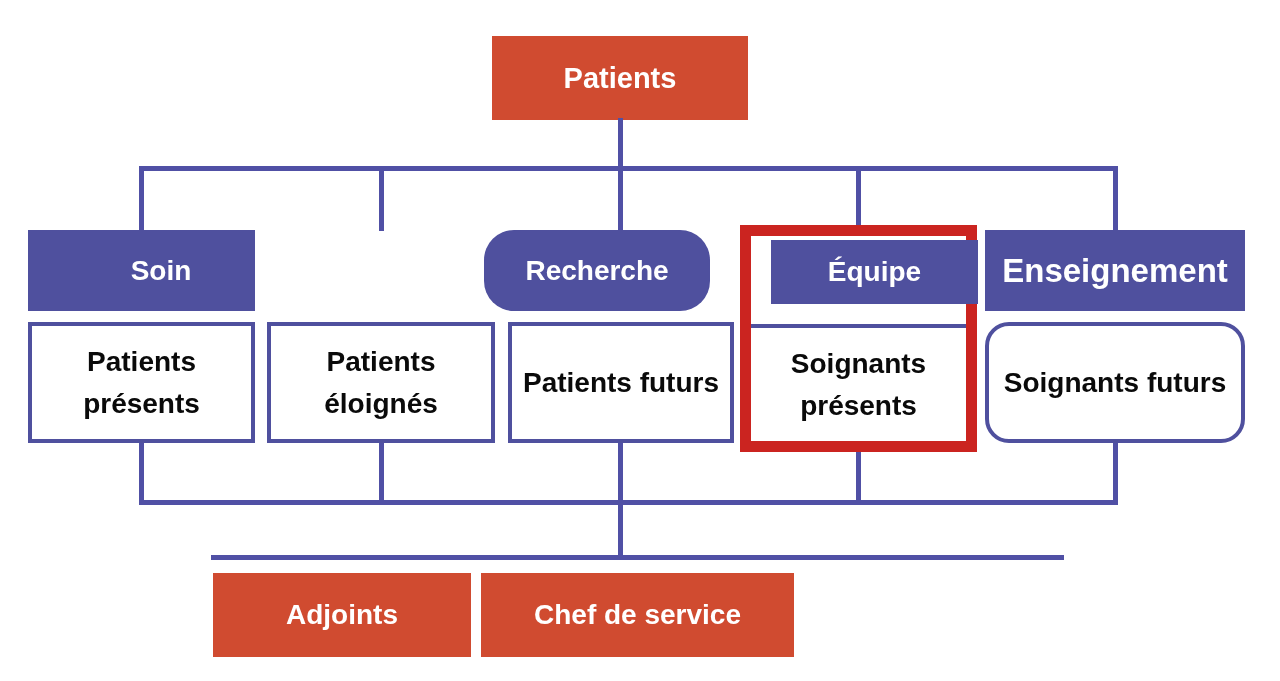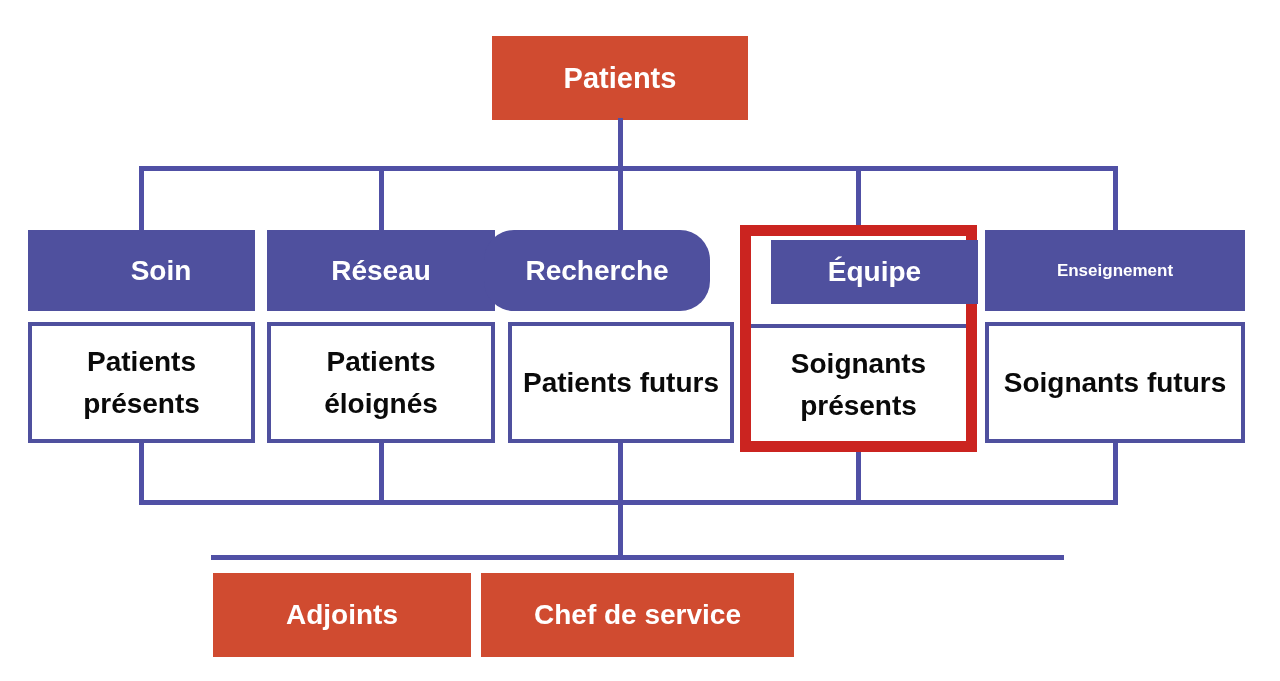--- a/index.html
+++ b/index.html
@@ -32,21 +32,21 @@
   .box.orange {
     background: var(--box-orange);
     color: var(--text-light);
     font-size: 29px;
   }
   .box.blue {
     background: var(--box-blue);
     color: var(--text-light);
     font-size: 28px;
   }
-  .box.blue.small-label { font-size: 17px; }
+  .box.blue.small-label { font-size: 33px; }
   .box.white {
     background: #FFFFFF;
     border: 4px solid var(--box-blue);
     color: var(--text-dark);
     font-size: 28px;
     line-height: 1.5;
     padding: 0 6px;
   }
   .box.white.in-frame {
     border: none;
@@ -78,40 +78,37 @@
   <div class="line h" style="left:139px; top:166px; width:979px;"></div>
   <div class="line v" style="left:139px;  top:171px; height:60px;"></div>
   <div class="line v" style="left:379px;  top:171px; height:60px;"></div>
   <div class="line v" style="left:618px;  top:171px; height:60px;"></div>
   <div class="line v" style="left:856px;  top:171px; height:60px;"></div>
   <div class="line v" style="left:1113px; top:171px; height:60px;"></div>
 
   <div class="box blue" style="left:28px; top:230px; width:227px; height:81px;padding-left:39px;">
     <span>Soin</span>
   </div>
-  <div class="box blue" style="left:267px; top:230px; width:228px; height:81px;">
-    <span>Réseau</span>
-  </div>
   <div class="box blue" style="left:484px; top:230px; width:226px; height:81px;border-radius:30px;">
     <span>Recherche</span>
   </div>
   <div class="box blue small-label" style="left:985px; top:230px; width:260px; height:81px;">
     <span>Enseignement</span>
   </div>
 
   <div class="box white" style="left:28px; top:322px; width:227px; height:121px;">
     <span>Patients présents</span>
   </div>
   <div class="box white" style="left:267px; top:322px; width:228px; height:121px;">
     <span>Patients éloignés</span>
   </div>
   <div class="box white" style="left:508px; top:322px; width:226px; height:121px;">
     <span>Patients futurs</span>
   </div>
-  <div class="box white" style="left:985px; top:322px; width:260px; height:121px;">
+  <div class="box white" style="left:985px; top:322px; width:260px; height:121px;border-radius:24px;">
     <span>Soignants futurs</span>
   </div>
 
   <div class="highlight-frame" style="left:740px; top:225px; width:237px; height:227px;"></div>
   <div class="box blue" style="left:771px; top:240px; width:207px; height:64px;">
     <span>Équipe</span>
   </div>
   <div class="box white in-frame" style="left:751px; top:324px; width:215px; height:117px;">
     <span>Soignants présents</span>
   </div>

